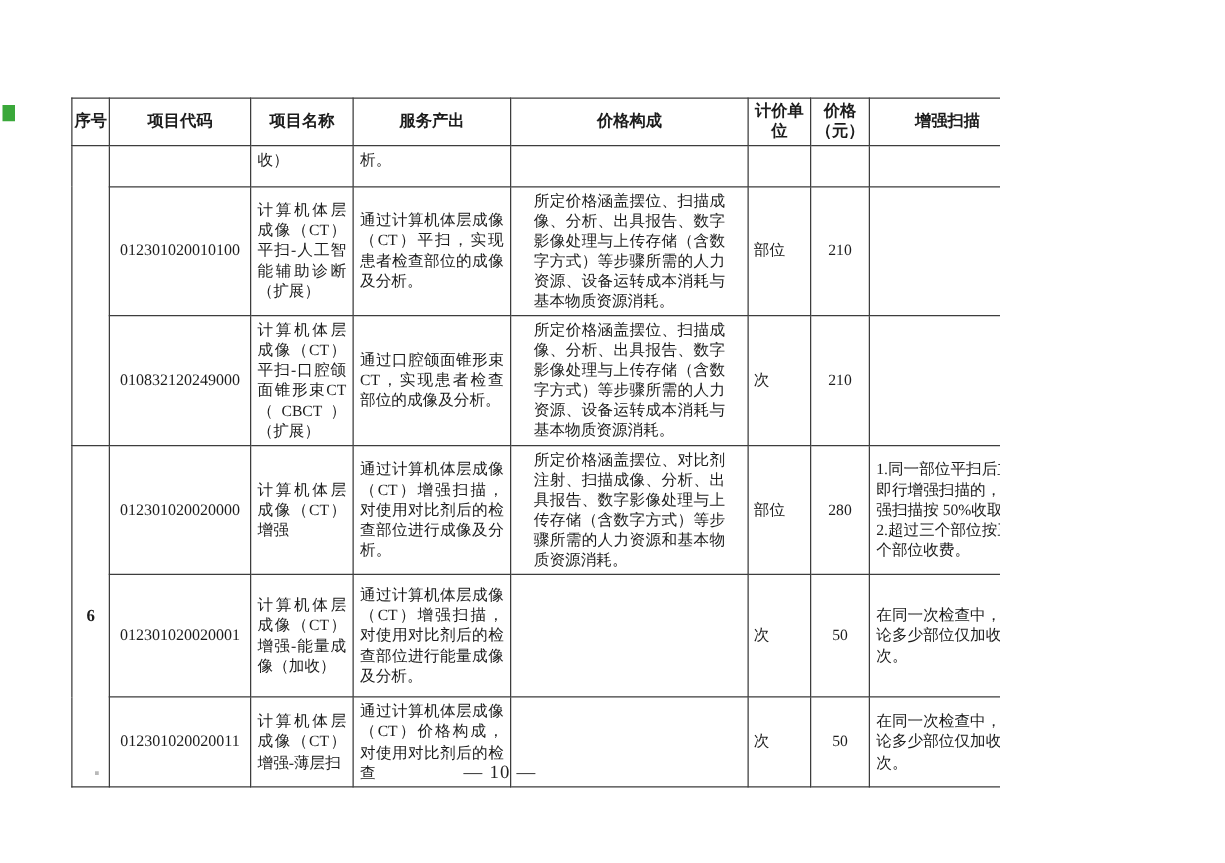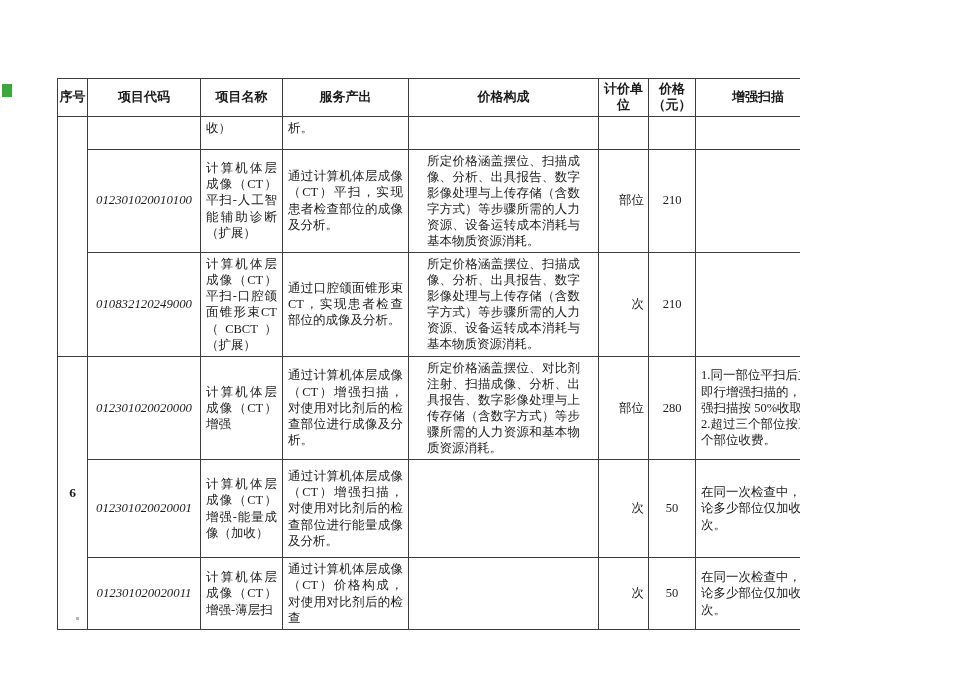--- a/index.html
+++ b/index.html
@@ -42,25 +42,25 @@
     word-break: break-all;
   }
   .price-table th {
     font-weight: bold;
     font-size: 13px;
     text-align: center;
     padding: 2px 1px;
     line-height: 1.25;
   }
   td.c-serial { text-align: center; font-weight: bold; font-size: 13.5px; }
-  td.c-code   { text-align: center; font-size: 12.8px; padding: 2px 1px; letter-spacing: 0px; font-style: italic; }
+  td.c-code   { text-align: center; font-size: 12.8px; padding: 2px 1px; letter-spacing: 0px; }
   td.c-name   { text-align: justify; text-align-last: auto; padding: 3px 5px; }
   td.c-service{ text-align: justify; padding: 3px 5px; }
   td.c-comp   { text-align: justify; padding: 3px 18px; line-height: 1.28; }
-  td.c-unit   { text-align: right; }
+  td.c-unit   { text-align: left; }
   td.c-price  { text-align: center; }
   td.c-note   { text-align: left; padding: 3px 5px; vertical-align: middle; }
   td.c-pay    { text-align: center; }
   td.c-stat   { text-align: center; }
   td.cont     { vertical-align: top; text-align: left; }
 
   .footer {
     position: absolute;
     left: 0; top: 610px;
     width: 100%;
@@ -171,14 +171,15 @@
         <td class="c-comp"></td>
         <td class="c-unit">次</td>
         <td class="c-price">50</td>
         <td class="c-note">在同一次检查中，无论多少部位仅加收一次。</td>
         <td class="c-pay">1</td>
         <td class="c-stat">检查费</td>
       </tr>
     </tbody>
   </table>
 
+  <div class="footer">— 10 —</div>
 
 </div>
 
 </body></html>

